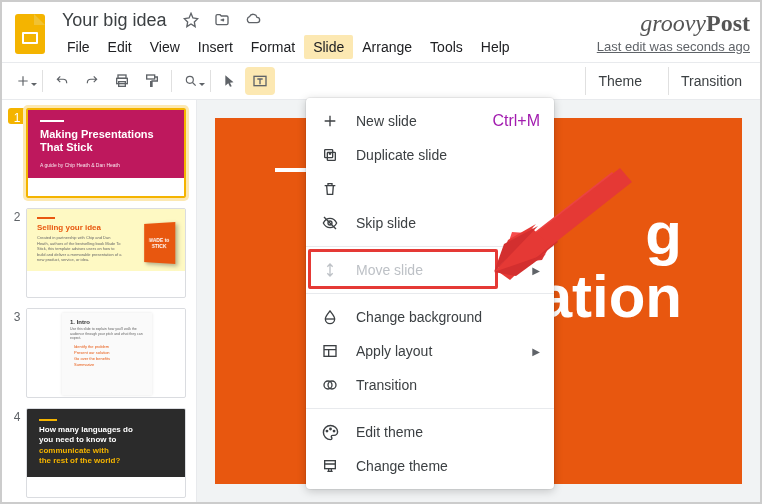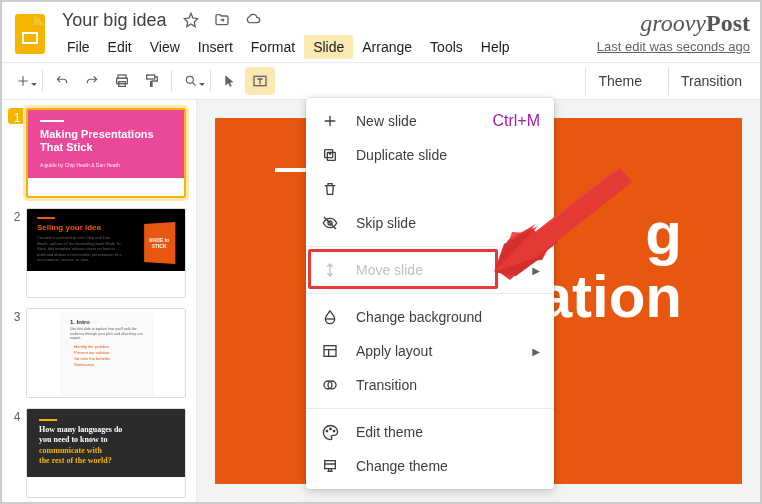--- a/index.html
+++ b/index.html
@@ -34,37 +34,37 @@
   .body { display: flex; height: calc(504px - 60px - 38px - 4px); }
   .sidebar { width: 195px; border-right: 1px solid #e8eaed; overflow: hidden; padding: 8px 6px; }
   .thumb-row { display: flex; margin-bottom: 10px; }
   .thumb-num { width: 18px; font-size: 12px; color: #5f6368; padding-top: 2px; text-align: center;}
   .thumb { width: 160px; height: 90px; border: 1px solid #dadce0; border-radius: 2px; overflow: hidden; position: relative; }
   .thumb.selected { border: 2px solid #f4b400; box-shadow: 0 0 0 3px #fce8b2; }
   .thumb-row { position:relative; }
   .thumb-row.cur .thumb-num{ background:#f4b400; color:#fff; border-radius:3px; height:16px; line-height:16px; margin-top:0;}
 
   
-  .t1 { background:#ec4899; padding:10px 12px; color:#fff; }
+  .t1 { background:#be185d; padding:10px 12px; color:#fff; }
   .t1-line{ width:24px;height:2px;background:#fff;margin-bottom:6px;}
   .t1-title{font-size:11px;font-weight:700;line-height:1.2;}
   .t1-sub{font-size:5px;margin-top:8px;opacity:.9;}
-  .t2 { background:#000000; padding:8px 10px; position:relative;}
+  .t2 { background:#fef9c3; padding:8px 10px; position:relative;}
   .t2-line{width:18px;height:2px;background:#e8570f;margin-bottom:4px;}
   .t2-title{font-size:8px;color:#e8570f;font-weight:600;margin-bottom:3px;}
   .t2-text{font-size:4px;color:#666;line-height:1.4;width:85px;}
   .t2-book{position:absolute;right:10px;bottom:8px;width:32px;height:40px;background:#e8570f;transform:perspective(80px) rotateY(-14deg);box-shadow:2px 2px 4px rgba(0,0,0,.3);display:flex;align-items:center;justify-content:center;color:#fff;font-size:5px;text-align:center;font-weight:700;}
   .t3{background:#fff;padding:6px 8px;position:relative;}
   .t3-page{position:absolute;top:4px;left:35px;width:90px;height:82px;background:#fafafa;padding:6px 8px;box-shadow:0 0 3px rgba(0,0,0,.1);}
   .t3-h{font-size:6px;color:#333;font-weight:600;margin-bottom:2px;}
   .t3-p{font-size:3.5px;color:#666;line-height:1.3;margin-bottom:3px;}
   .t3-b{font-size:4px;color:#e8570f;margin:1px 0 1px 4px;}
   .t4{background:#2b2b2b;padding:10px 12px;color:#fff;position:relative;}
   .t4-line{width:18px;height:2px;background:#f4b400;margin-bottom:4px;}
-  .t4-text{font-size:8px;font-weight:600;line-height:1.3;width:100px;font-family:Liberation Serif, serif;}
+  .t4-text{font-size:8px;font-weight:600;line-height:1.3;width:100px;}
   .t4-text .y{color:#f4b400;}
 
   
   .canvas-wrap { flex:1; background:#f1f3f4; position:relative; padding:18px; overflow:hidden;}
   .canvas { background:#e8570f; width:100%; height:100%; position:relative; padding:50px 60px;}
   .c-line{width:60px;height:4px;background:#fff;margin-bottom:30px;}
   .c-title{font-size:60px;font-weight:700;color:#fff;line-height:1.05;}
 
   
   .dropdown { position:absolute; top:96px; left:304px; width:248px; background:#fff; box-shadow:0 2px 10px rgba(0,0,0,.2), 0 0 0 1px rgba(0,0,0,.05); border-radius:4px; padding:6px 0; z-index:20;}

